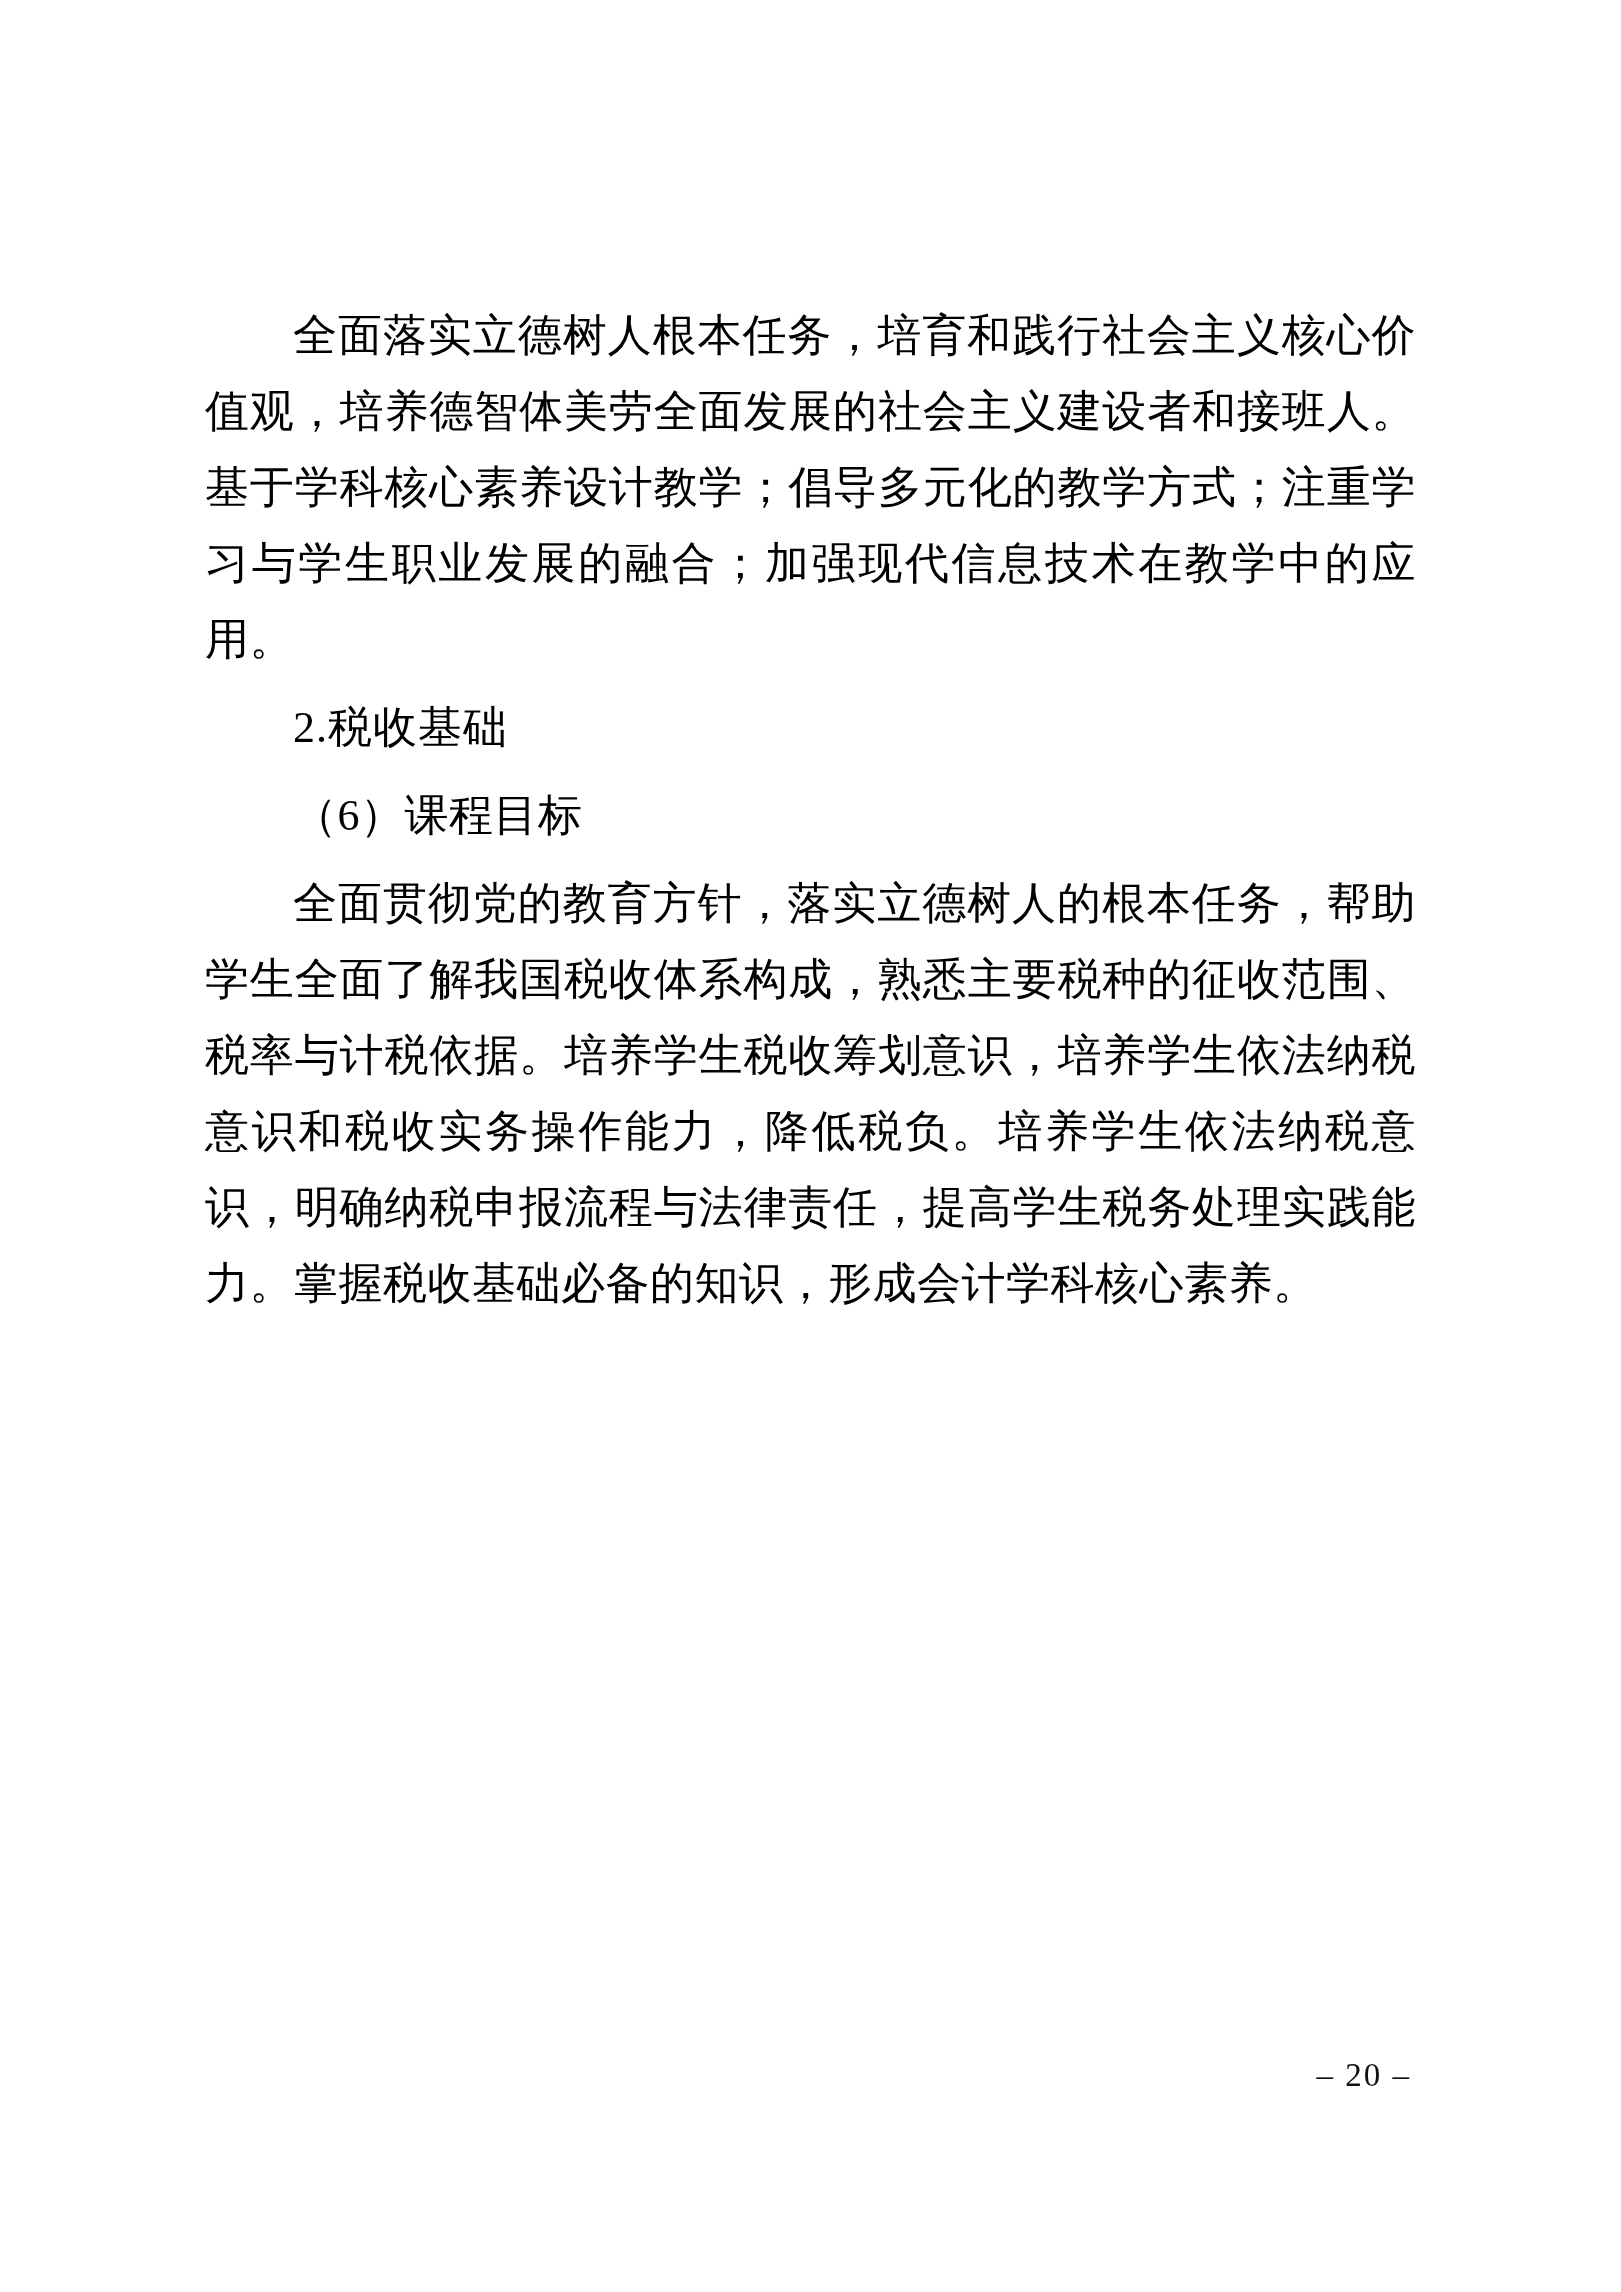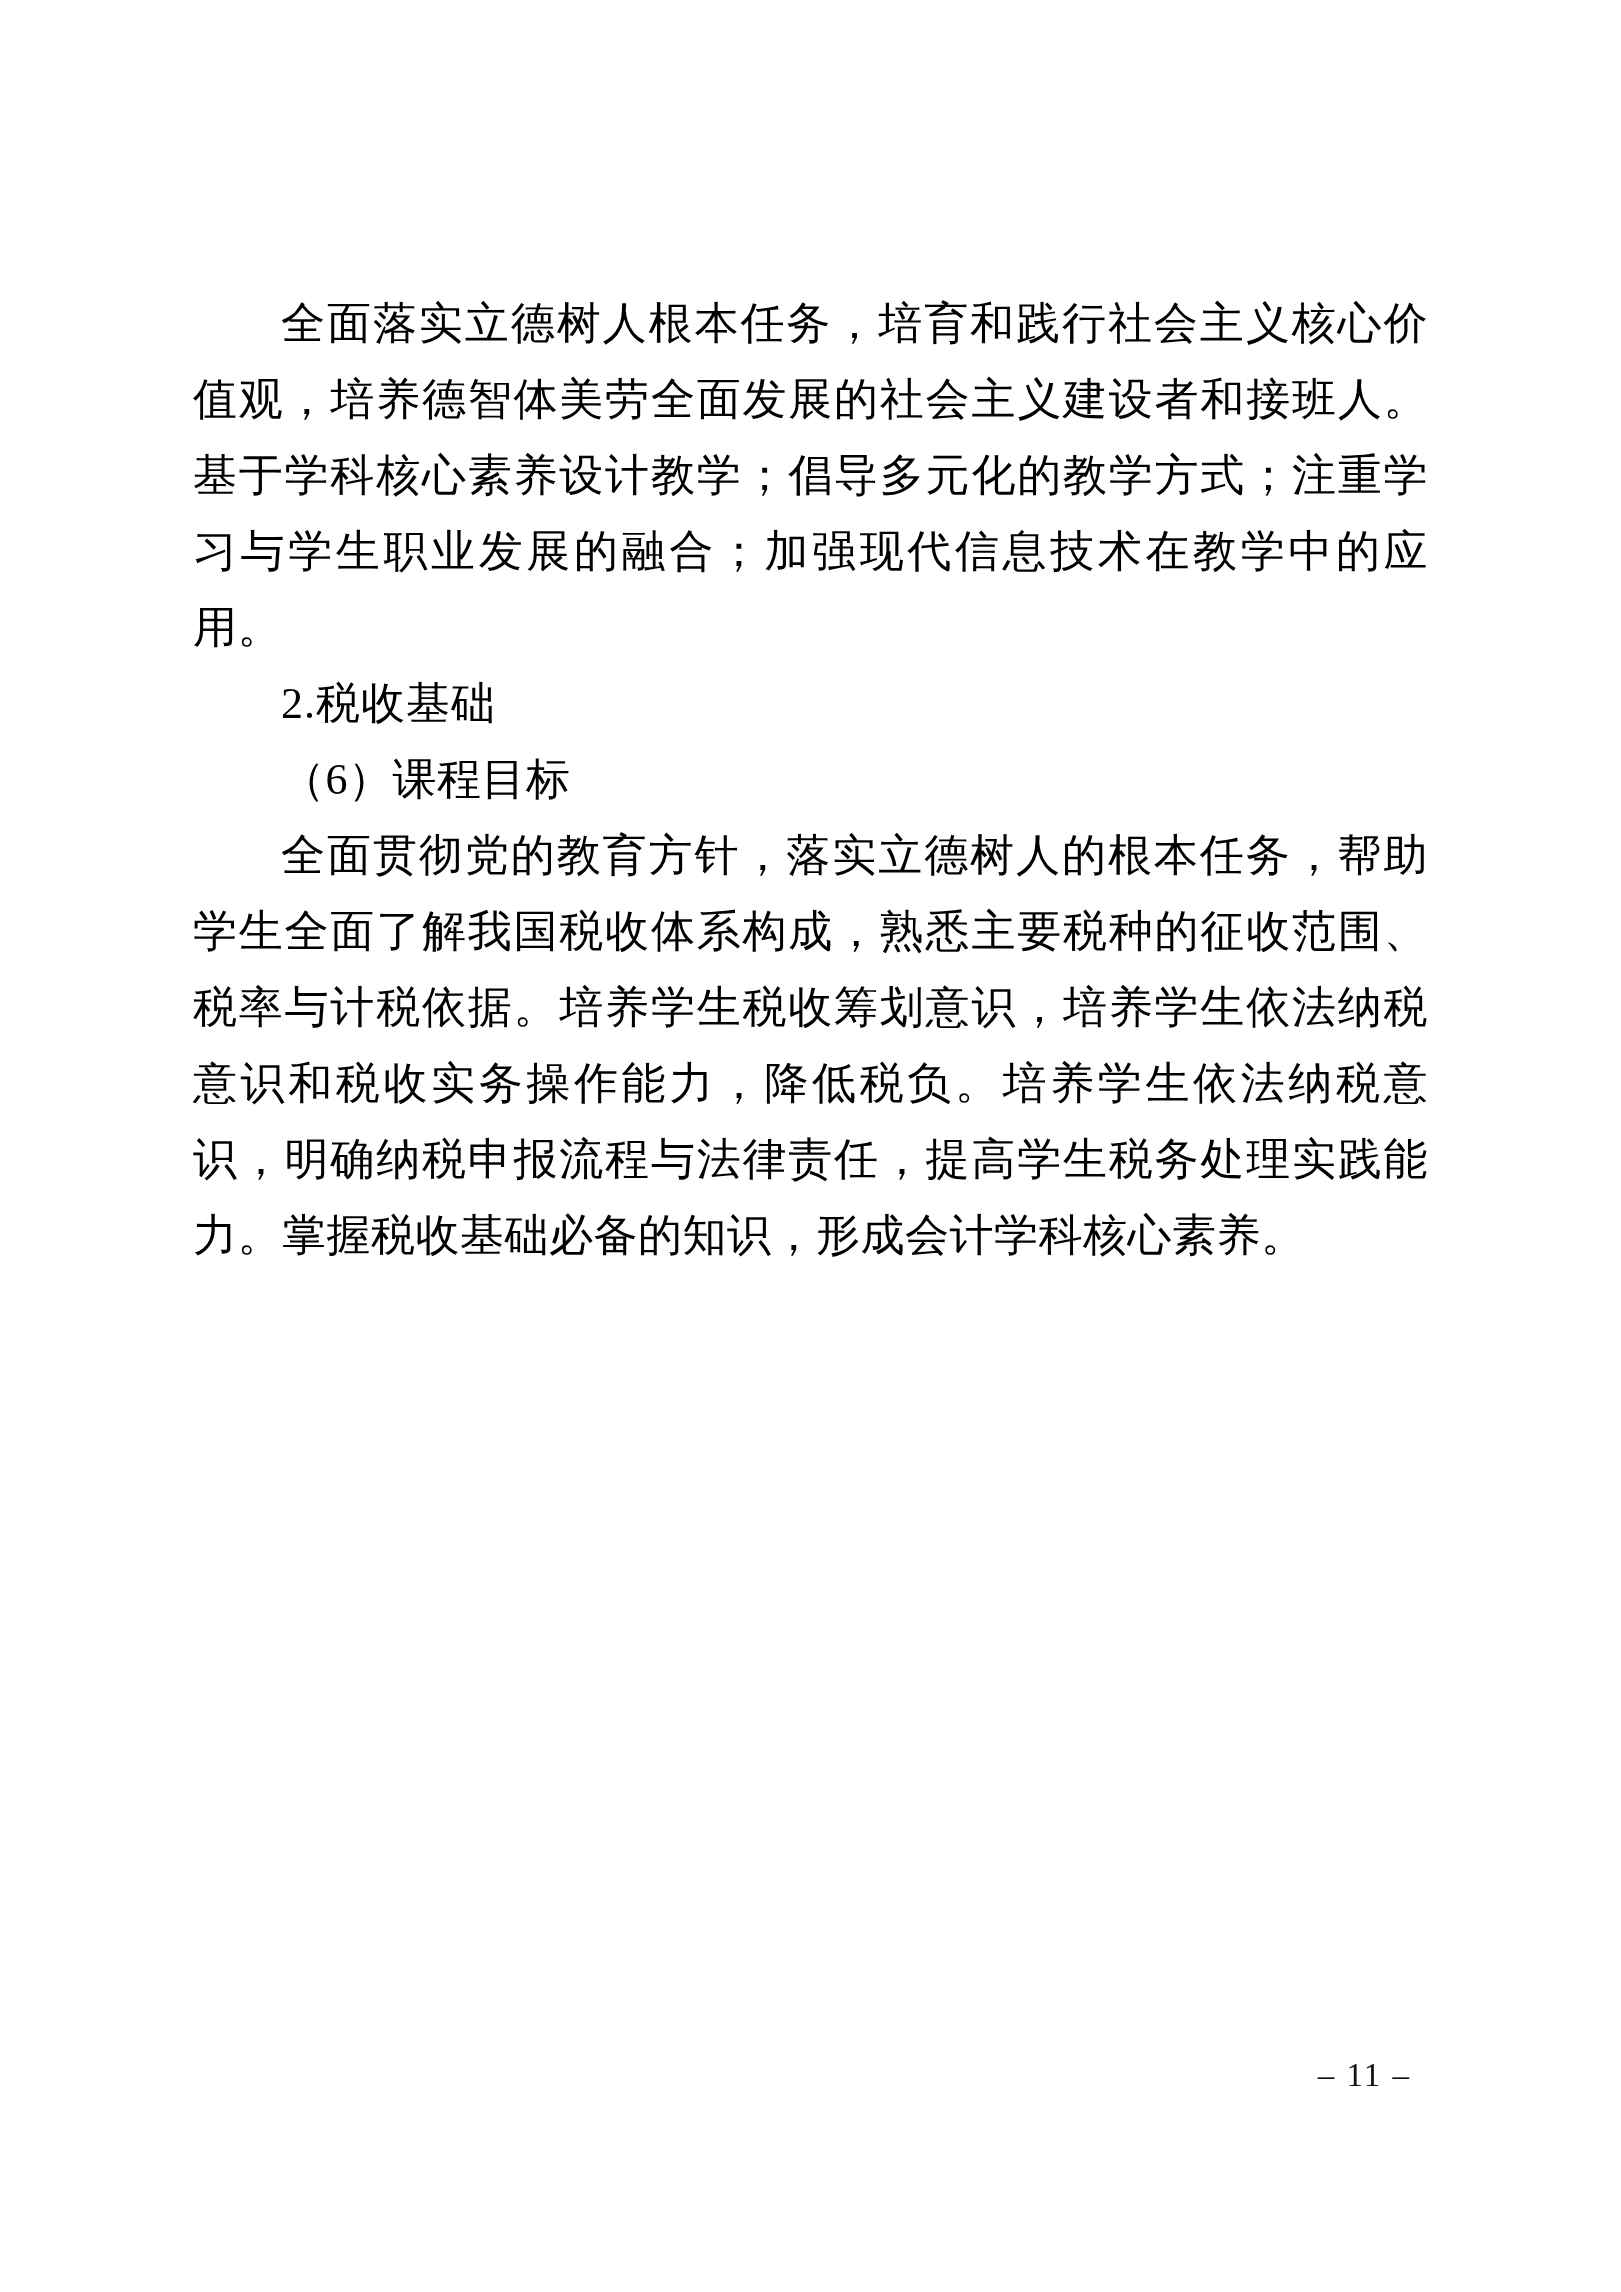--- a/index.html
+++ b/index.html
@@ -22,21 +22,21 @@
     left: 193px;
     top: 286px;
     width: 1235px;
     font-size: 44px;
     line-height: 76px;
     text-align: justify;
     text-justify: inter-ideograph;
     letter-spacing: 0.5px;
   }
   .content p {
-    margin: 0;
+    margin: 12px;
     padding: 0;
     text-indent: 2em;
     word-break: break-all;
   }
   .content p.heading {
     font-weight: normal;
     letter-spacing: 1px;
   }
   .footer {
     position: absolute;
@@ -51,15 +51,15 @@
 </head>
 <body>
 
 <div class="page">
   <div class="content">
     <p class="body">全面落实立德树人根本任务，培育和践行社会主义核心价值观，培养德智体美劳全面发展的社会主义建设者和接班人。基于学科核心素养设计教学；倡导多元化的教学方式；注重学习与学生职业发展的融合；加强现代信息技术在教学中的应用。</p>
     <p class="heading">2.税收基础</p>
     <p class="subheading">（6）课程目标</p>
     <p class="body">全面贯彻党的教育方针，落实立德树人的根本任务，帮助学生全面了解我国税收体系构成，熟悉主要税种的征收范围、税率与计税依据。培养学生税收筹划意识，培养学生依法纳税意识和税收实务操作能力，降低税负。培养学生依法纳税意识，明确纳税申报流程与法律责任，提高学生税务处理实践能力。掌握税收基础必备的知识，形成会计学科核心素养。</p>
   </div>
-  <div class="footer">– 11 –</div>
+  <div class="footer">– 20 –</div>
 </div>
 
 
 </body></html>

